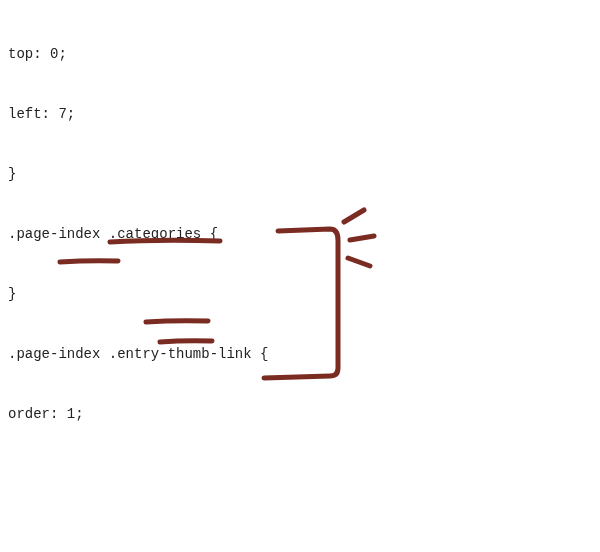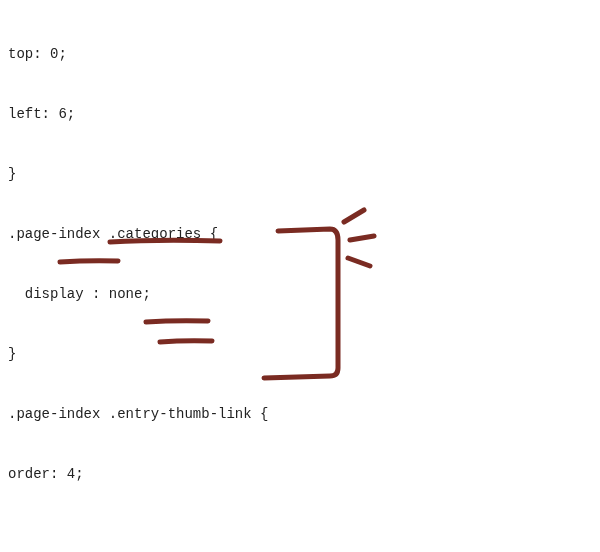--- a/index.html
+++ b/index.html
@@ -41,27 +41,26 @@
     fill: none;
   }
 </style>
 </head>
 <body>
 
 <div class="page">
 
   <div class="code">
     <div><span>top: 0;</span></div>
-    <div><span>left: 6;</span></div>
+    <div><span>left: 7;</span></div>
     <div><span>}</span></div>
     <div><span>.page-index .categories {</span></div>
-    <div><span>  display : none;</span></div>
     <div><span>}</span></div>
     <div><span>.page-index .entry-thumb-link {</span></div>
-    <div><span>order: 4;</span></div>
+    <div><span>order: 1;</span></div>
     
     
     
     
     
     
     
     
     
     

